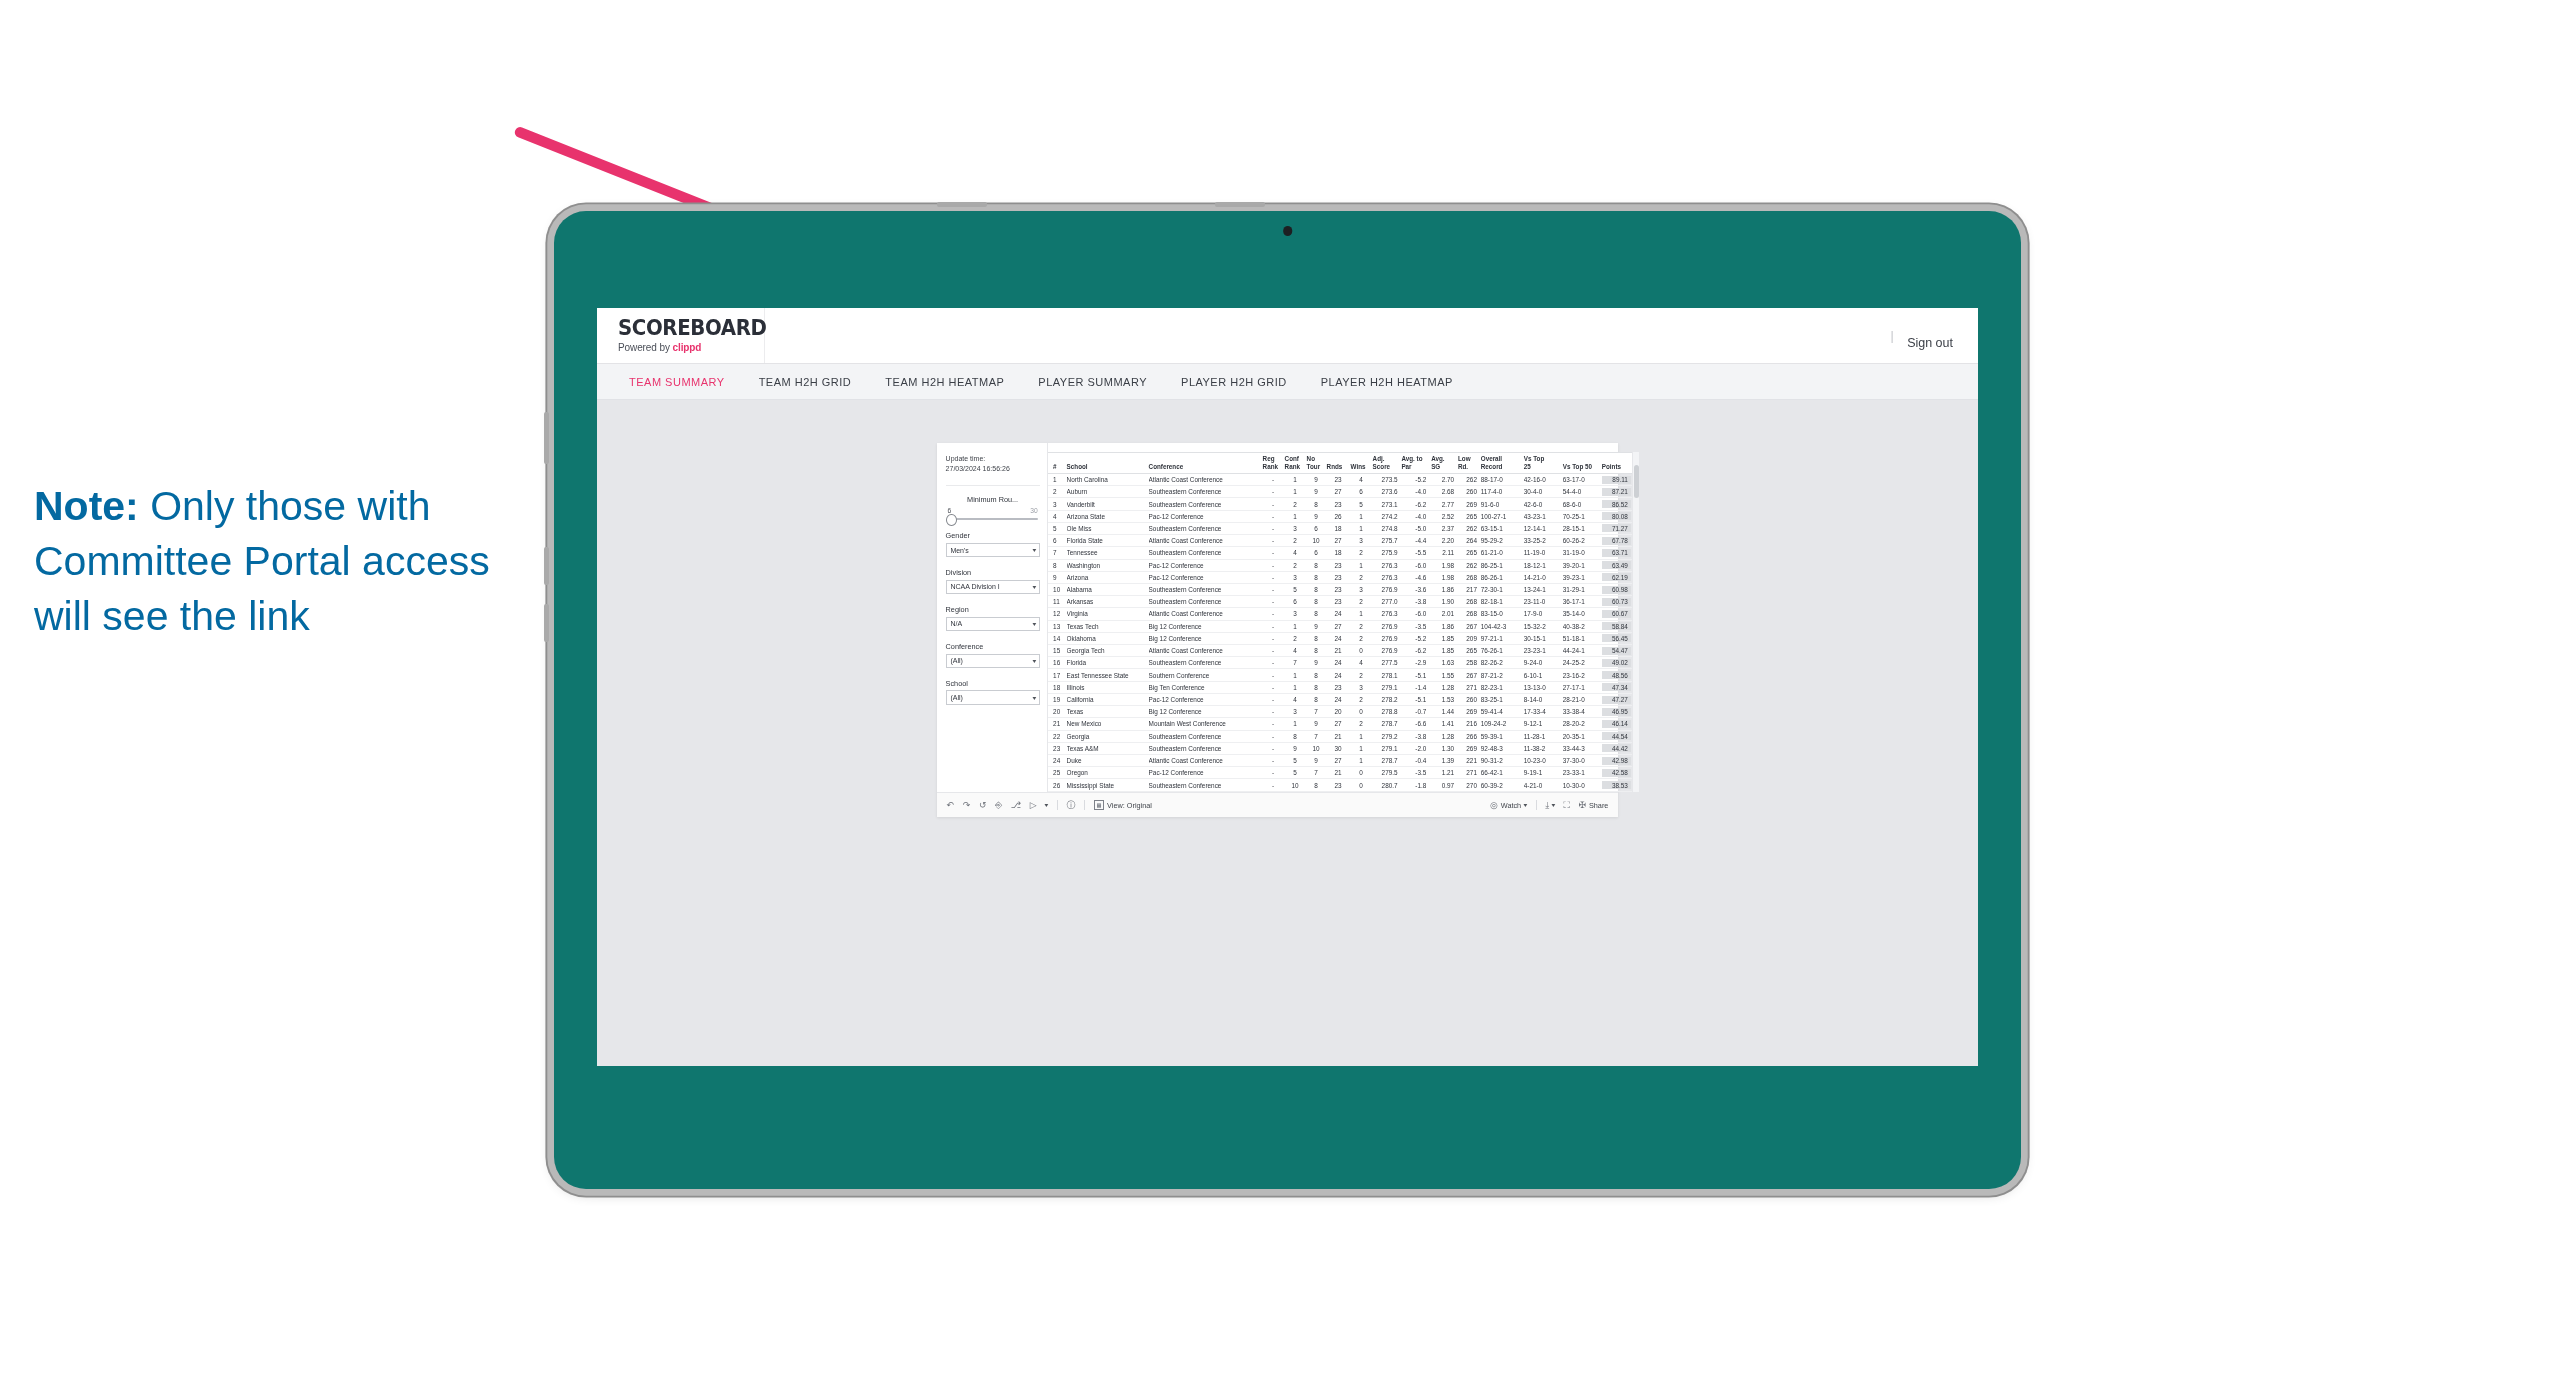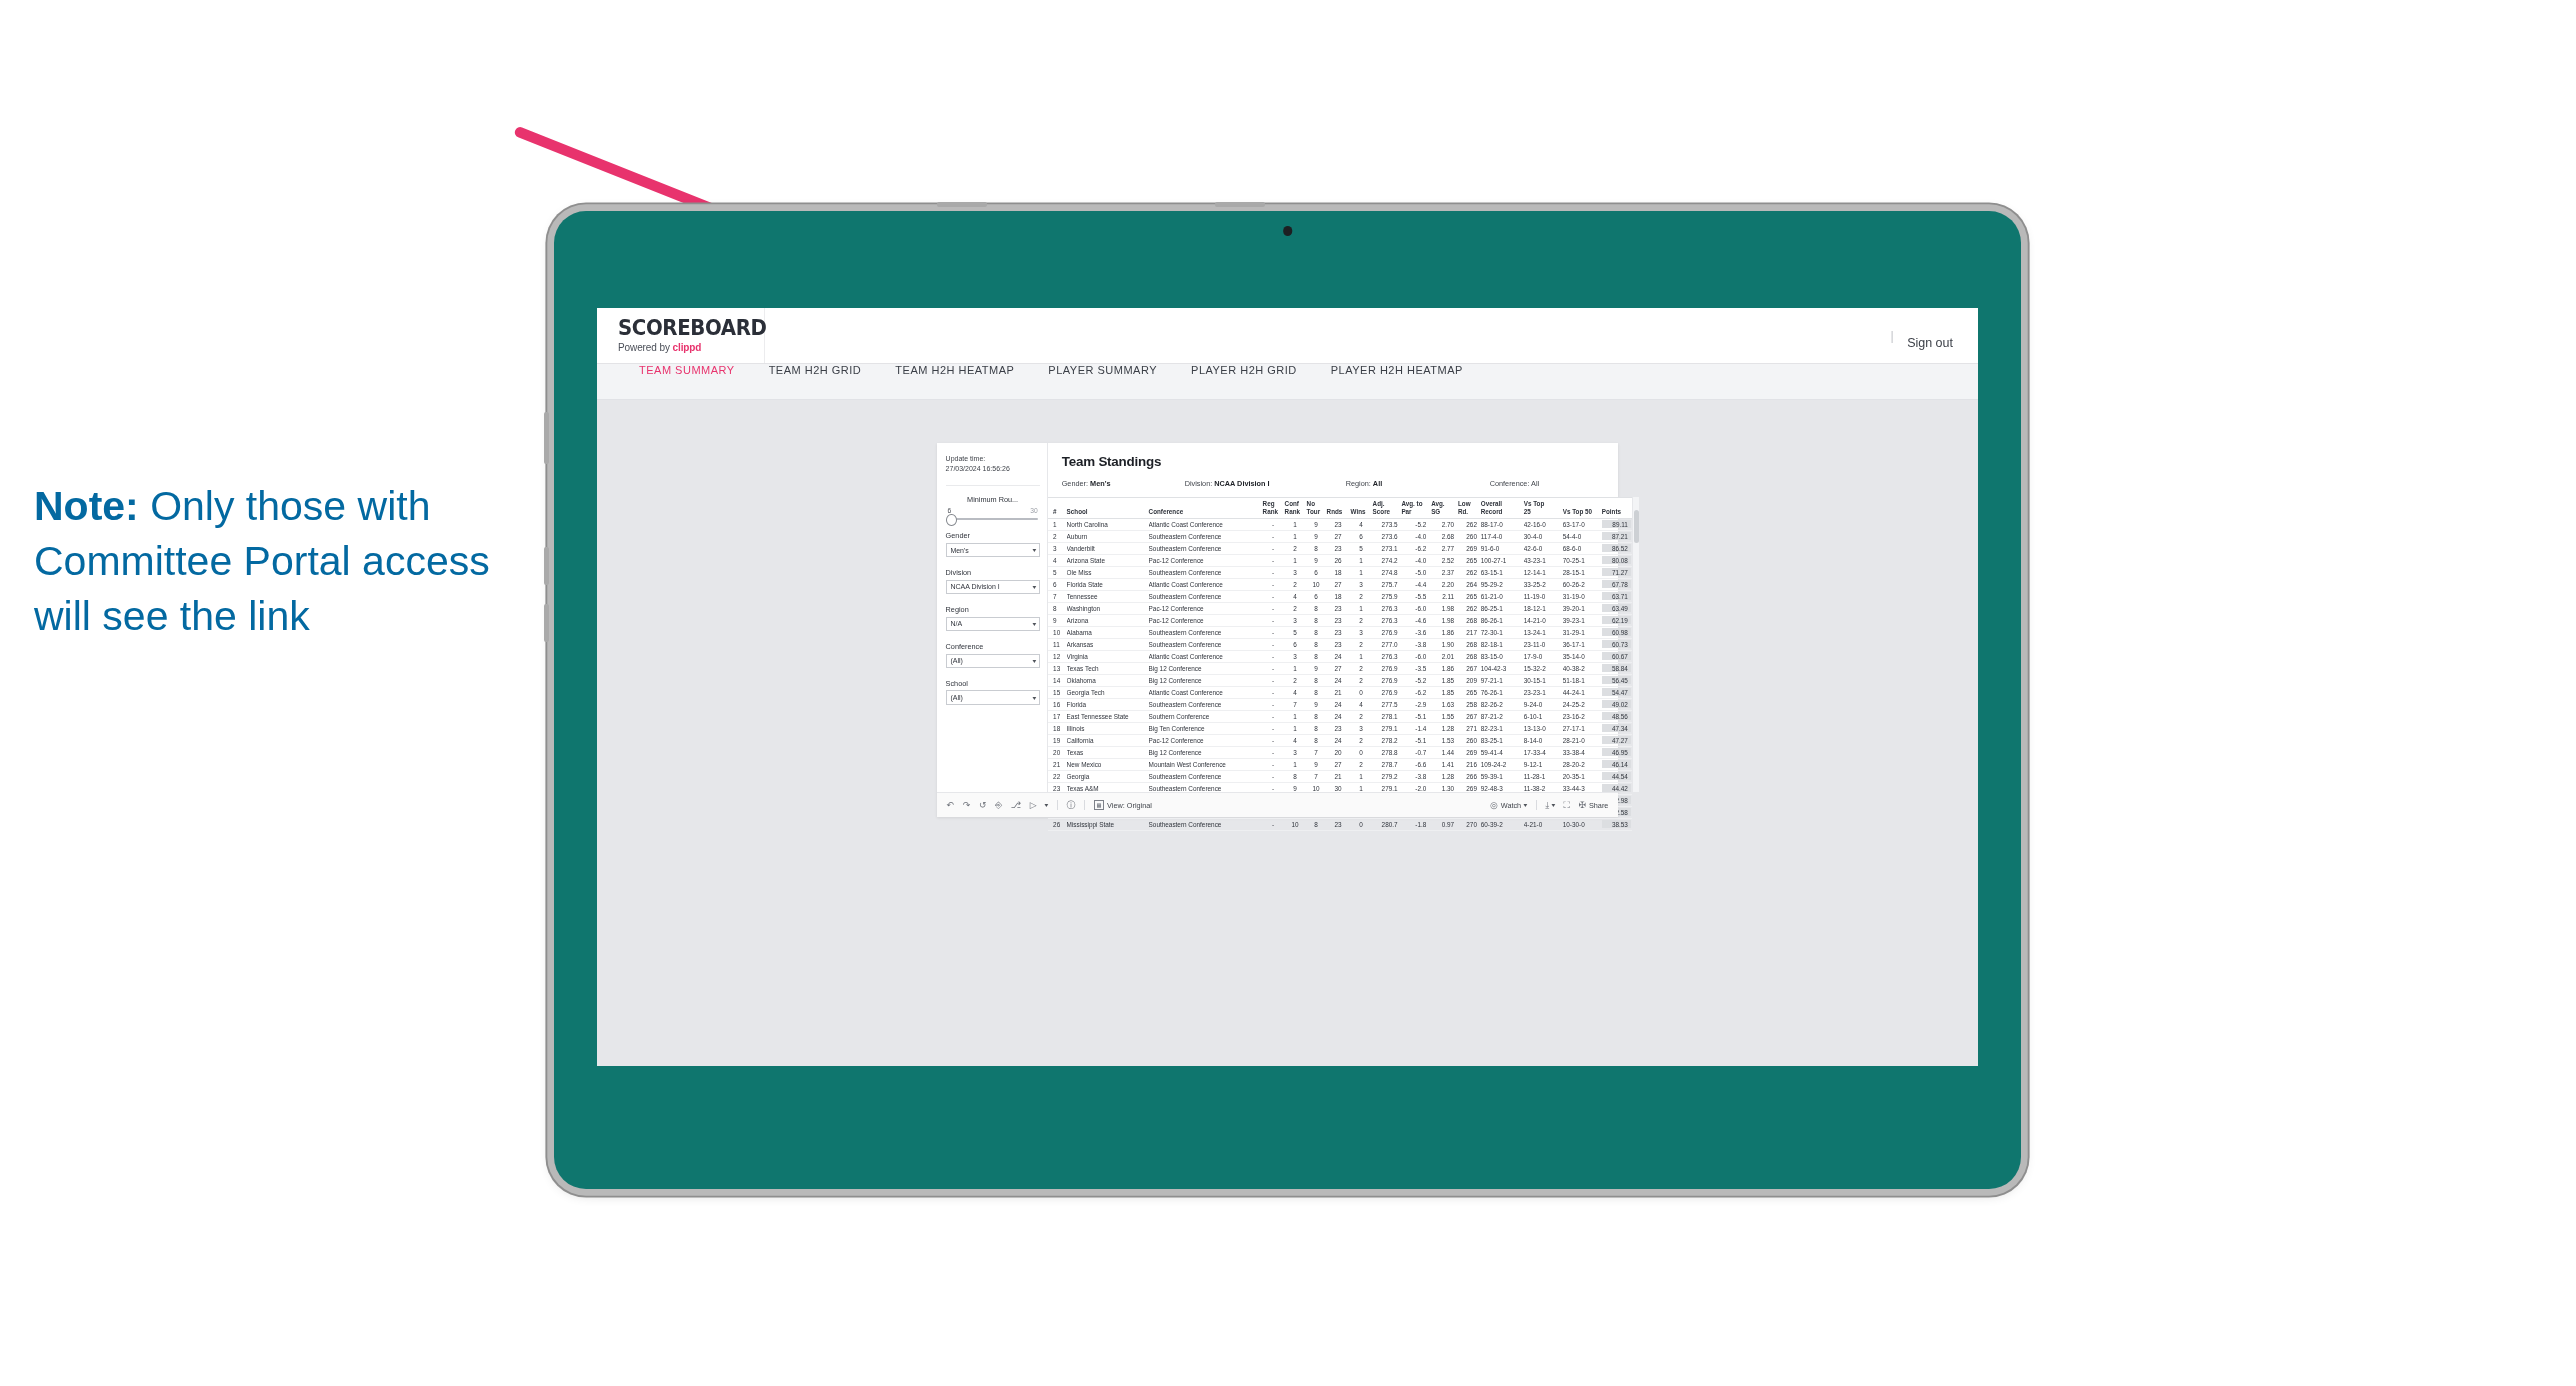--- a/index.html
+++ b/index.html
@@ -87,22 +87,22 @@
   .nav-right {
     margin-left: auto; display: flex; align-items: center;
     gap: 13.4px; padding-right: 25px; font-size: 12.5px; color: #3b3f47;
   }
   .nav-sep { color: #c4c6ca; }
   .signout { cursor: pointer; margin-top: 15px; }
 
   
   .subnav {
     height: 35px; background: #f3f4f6;
-    display: flex; align-items: flex-start; gap: 0;
-    border-bottom: 1px solid #e1e2e6; padding-left: 25px;
+    display: flex; align-items: center; gap: 0;
+    border-bottom: 1px solid #e1e2e6; padding-left: 15px;
   }
   .subnav-item {
     font-size: 11px; color: #3a3e46; letter-spacing: 0.5px;
     padding: 0 17px; cursor: pointer; white-space: nowrap;
   }
   .subnav-item.active { color: #e8336d; }
 
   
   .canvas { position: relative; height: 668px; background: #e6e7ea; }
   .sheet {
@@ -304,37 +304,20 @@
               <div class="f-group">
                 <div class="f-title">School</div>
                 <div class="f-select">
                   <span>(All)</span>
                   <span class="caret">▾</span>
                 </div>
               </div>
             </div>
 
             <div class="viz">
-              <div class="viz-head">
-                <div class="viz-title">Team Standings</div>
-                <div class="viz-filters">
-                  <div class="vf-1">
-                    <span>Gender: </span><b>Men's</b>
-                  </div>
-                  <div class="vf-2">
-                    <span>Division: </span><b>NCAA Division I</b>
-                  </div>
-                  <div class="vf-3">
-                    <span>Region: </span><b>All</b>
-                  </div>
-                  <div>
-                    <span>Conference: </span><span>All</span>
-                  </div>
-                </div>
-              </div>
 
               <div class="tbl-wrap">
                 <table class="standings">
                   <thead>
                     <tr id="hdr-row">
                         <th class="c-num">#</th>
                         <th class="c-school">School</th>
                         <th class="c-conf">Conference</th>
                         <th class="c-reg">Reg<br>Rank</th>
                         <th class="c-cf">Conf<br>Rank</th>

